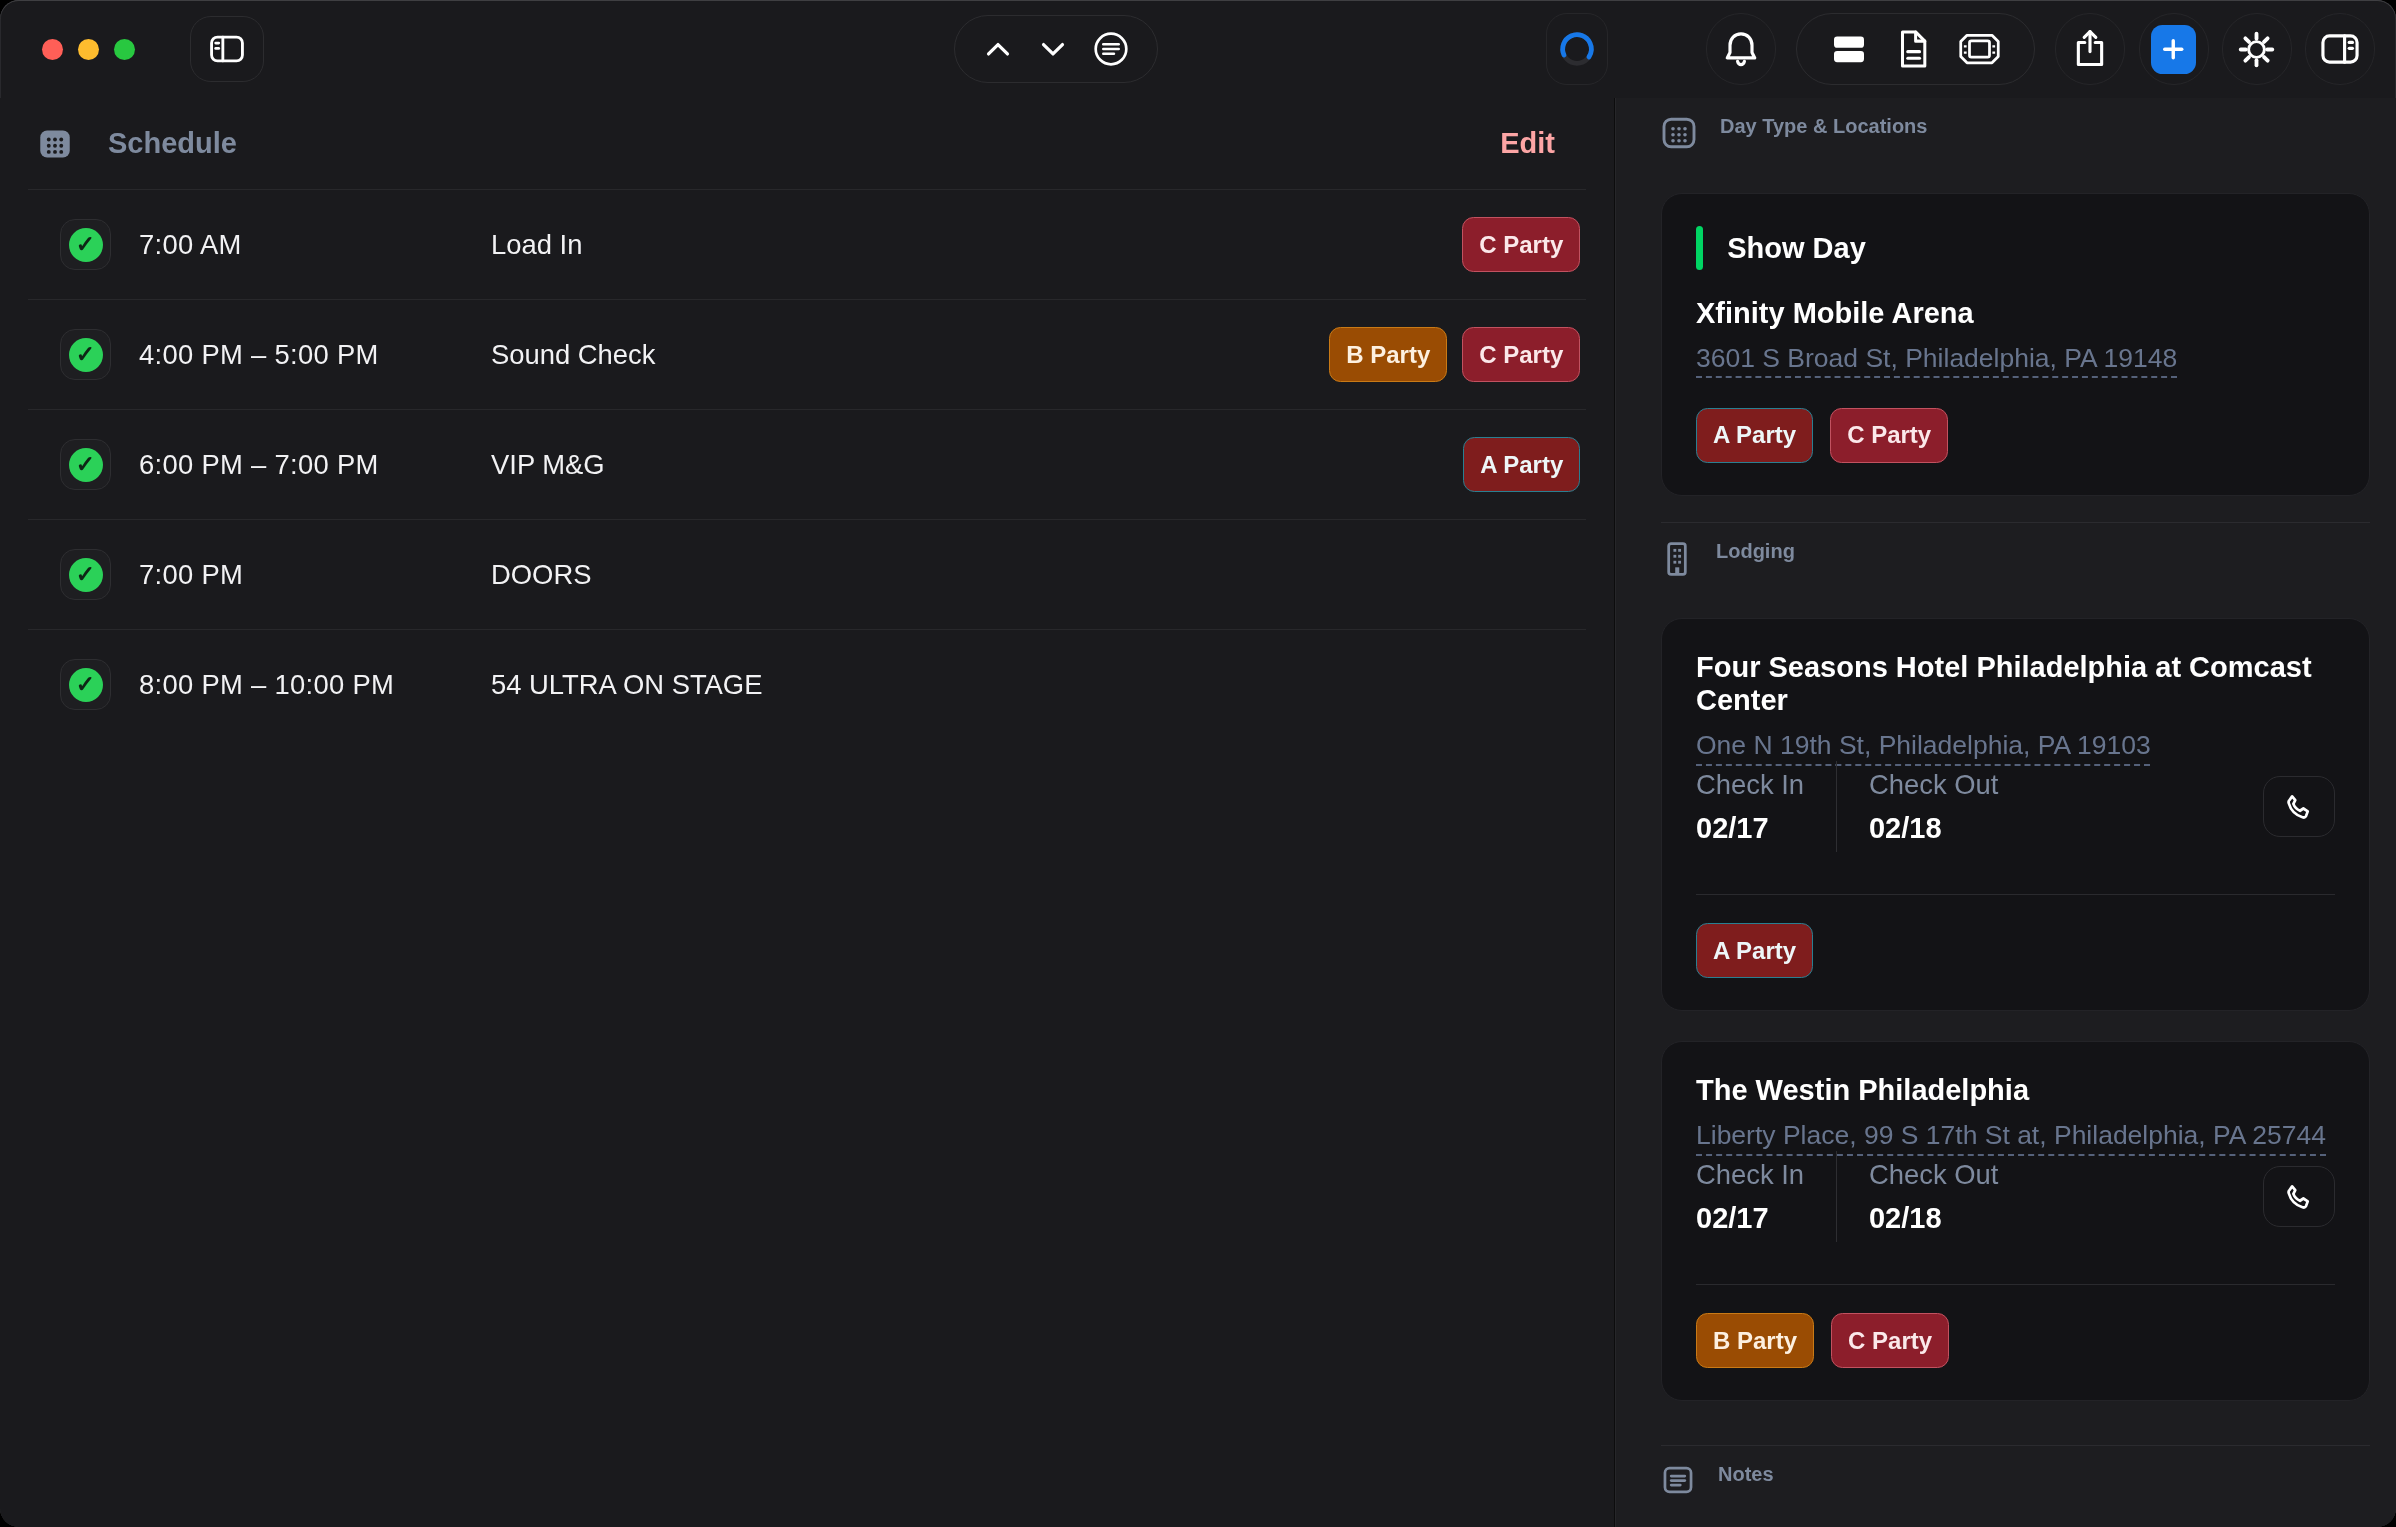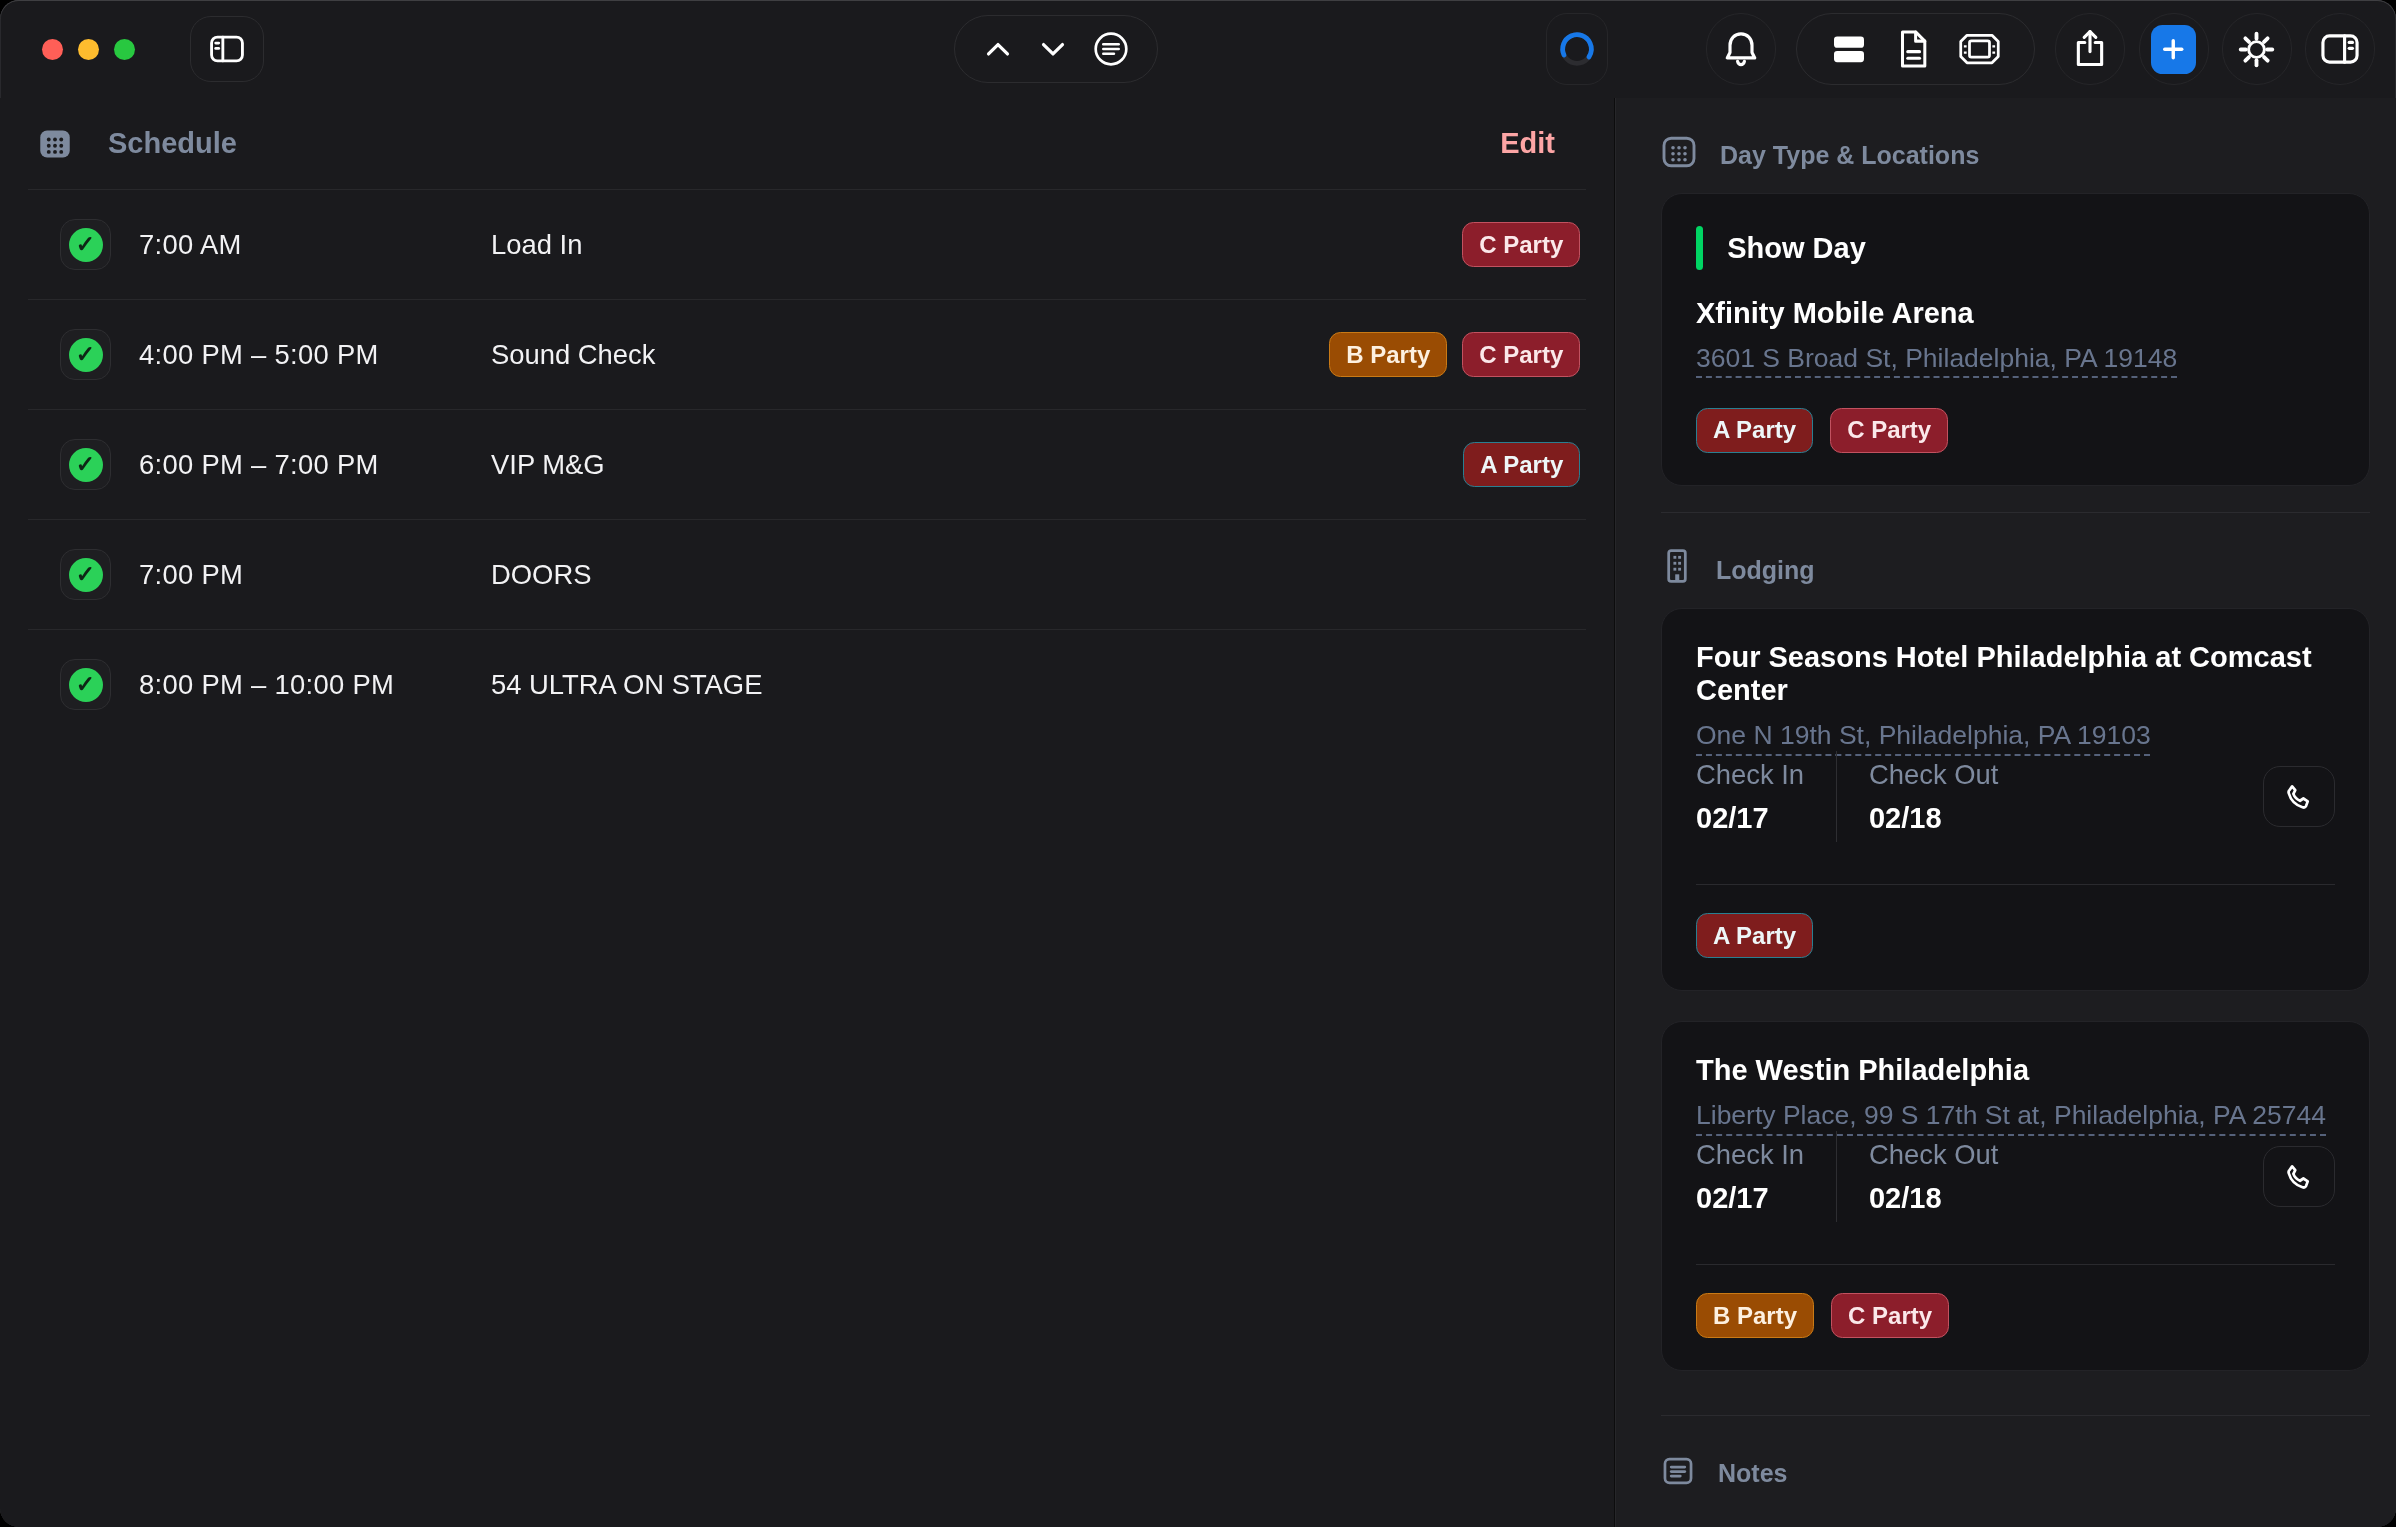--- a/index.html
+++ b/index.html
@@ -50,28 +50,28 @@
   .sched-list { margin:0 28px; }
   .sched-row { height:110px; display:flex; align-items:center; border-top:0.9px solid #28282b; padding:0 5.7px 0 32px; }
   .checkbox { width:51px; height:51px; flex:0 0 51px; border:1.9px solid #2e2e31; border-radius:15px; background:#1e1e21;
     display:flex; align-items:center; justify-content:center; margin-right:28px; }
   .check-circle { width:34px; height:34px; border-radius:50%; background:#2bd158;
     display:flex; align-items:center; justify-content:center; color:#0e2616; font-size:23px; font-weight:700; }
   .row-time { width:352px; flex:0 0 352px; color:#f2f2f4; font-size:27.4px; font-weight:500; letter-spacing:0.3px; }
   .row-title { color:#f2f2f4; font-size:27.4px; font-weight:500; }
   .row-badges { margin-left:auto; display:flex; gap:15px; }
   
-  .badge { display:inline-flex; align-items:center; height:45px; padding:0 16px; border-radius:11.4px;
+  .badge { display:inline-flex; align-items:center; height:55px; padding:0 16px; border-radius:11.4px;
     font-size:24px; font-weight:600; color:#fde9e9; white-space:nowrap; }
   .badge.a { background:#7f1d1d; border:1.9px solid #2a7f91; color:#eef6f8; }
   .badge.b { background:#9a4c03; border:1.9px solid #c97a16; color:#fdf0e0; }
   .badge.c { background:#8c1e2b; border:1.9px solid #c25260; color:#fbe8ea; }
   
-  .rp-header { margin-top:17px; height:55px; display:flex; align-items:flex-end; gap:23px;
-    color:#7e8a9e; font-size:25px; font-weight:600; }
+  .rp-header { margin-top:17px; height:55px; display:flex; align-items:flex-start; gap:23px;
+    color:#7e8a9e; font-size:20px; font-weight:600; }
   .card { background:#131316; border:0.9px solid #232327; border-radius:21px; padding:32px 34px; }
   .card.show-day { margin-top:23px; }
   .showday-row { display:flex; align-items:center; gap:24.6px; }
   .showday-bar { width:6.6px; height:44px; border-radius:3.8px; background:#00d563; }
   .showday-label { color:#fff; font-size:29px; font-weight:700; }
   .venue-name { margin-top:26.5px; color:#fff; font-size:29px; font-weight:700; }
   .addr-link { display:inline-block; margin-top:13.2px; color:#68758e; font-size:26.5px; font-weight:400;
     text-decoration:underline dashed; text-decoration-color:#55617a; text-decoration-thickness:1.9px; text-underline-offset:9.5px; }
   .badge-row { margin-top:34px; display:flex; gap:17px; }
   .section-sep { height:0.9px; background:#2b2b2f; margin-top:26.5px; }

